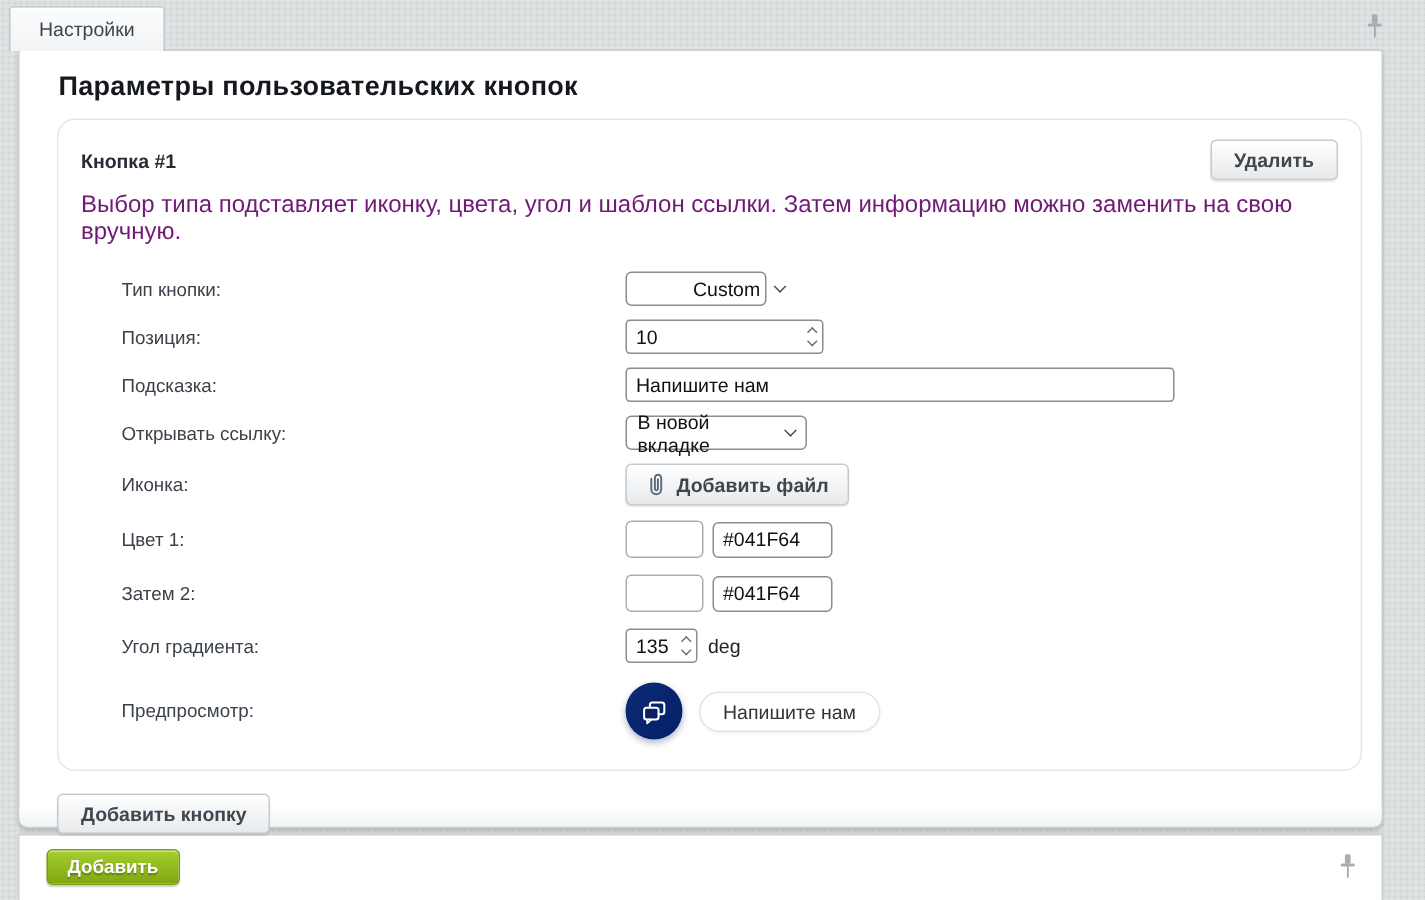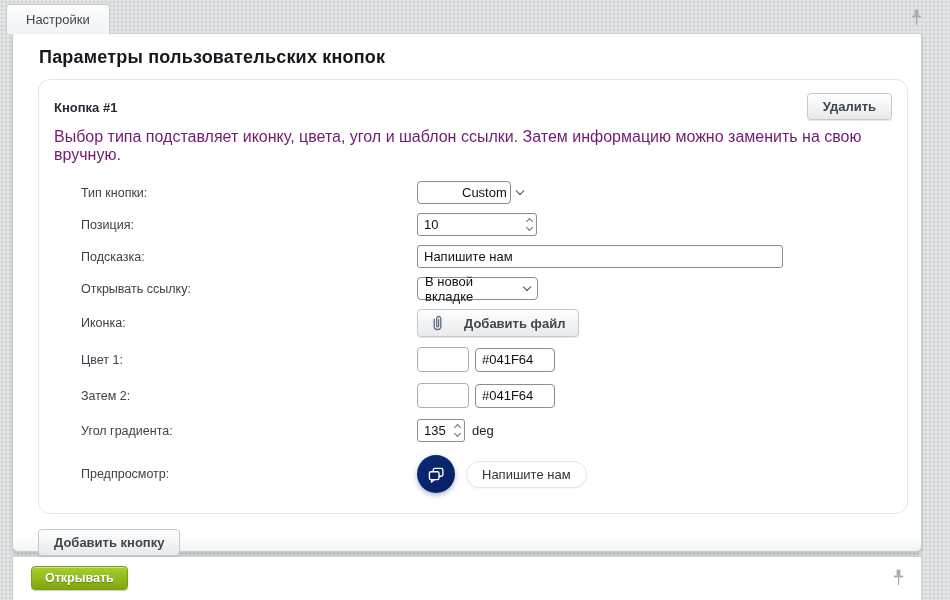--- a/index.html
+++ b/index.html
@@ -94,21 +94,21 @@
   .num-wrap input::-webkit-inner-spin-button { -webkit-appearance:none; }
   .spin {
     position:absolute; right:5px; top:0; bottom:0;
     display:flex; flex-direction:column; justify-content:center; gap:3px;
     cursor:pointer;
   }
   .spin i { display:block; width:5px; height:5px; border-right:1.3px solid #6a6f74; border-bottom:1.3px solid #6a6f74; }
   .spin .up { transform:rotate(-135deg); margin-bottom:-1px; }
   .spin .dn { transform:rotate(45deg); margin-top:-1px; }
 
-  .file-btn { height:28px; padding:3px 13px; gap:20px; }
+  .file-btn { height:28px; padding:3px 13px; gap:7px; }
   .clip-icon { width:13px; height:17px; flex:none; }
 
   .color-wrap {
     width:52px; height:25px; border:1px solid #a9aeb3; border-radius:4px;
     background:#fff; padding:3px; cursor:pointer; flex:none;
   }
   .color-inner { width:100%; height:100%; border-radius:1px; }
   .hex-input { width:80px; height:24px; border-radius:4px; margin-left:6px; }
 
   .unit { font-size:13px; color:#222; margin-left:7px; }
@@ -178,21 +178,21 @@
         <span class="lbl">Тип кнопки:</span>
         <div class="select" style="width:94px;padding-left:44px;">
           <span>Custom</span>
           <span class="chev"></span>
         </div>
       </div>
 
       <div class="row">
         <span class="lbl">Позиция:</span>
         <span class="num-wrap">
-          <input class="txt" type="text" style="width: 120px;" value="10">
+          <input class="txt" type="text" style="width: 132px;" value="10">
           <span class="spin">
               <i class="up"></i>
               <i class="dn"></i>
             </span>
         </span>
       </div>
 
 
       <div class="row">
         <span class="lbl">Подсказка:</span>
@@ -262,20 +262,20 @@
     </div>
   </div>
 
   <button class="btn add-btn">
     <span>Добавить кнопку</span>
   </button>
 </div>
 
 <div class="footer">
   <button class="save-btn">
-    <span>Открывать</span>
+    <span>Добавить</span>
   </button>
   <svg class="pin-bottom" viewBox="0 0 13 17">
     <rect x="4.6" y="0.5" width="3.8" height="6.5" rx="1.2" fill="#a7adb3"></rect>
     <rect x="1.8" y="6.6" width="9.4" height="2" rx="1" fill="#a7adb3"></rect>
     <rect x="6" y="8.6" width="1.1" height="7.5" fill="#9ba1a7"></rect>
   </svg>
 </div>
 
 </body></html>

